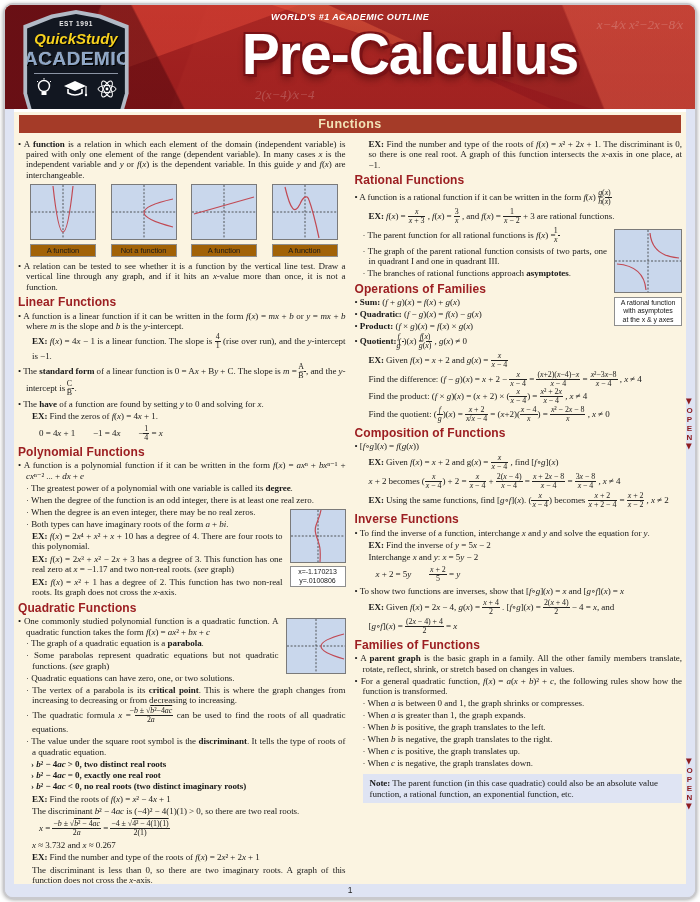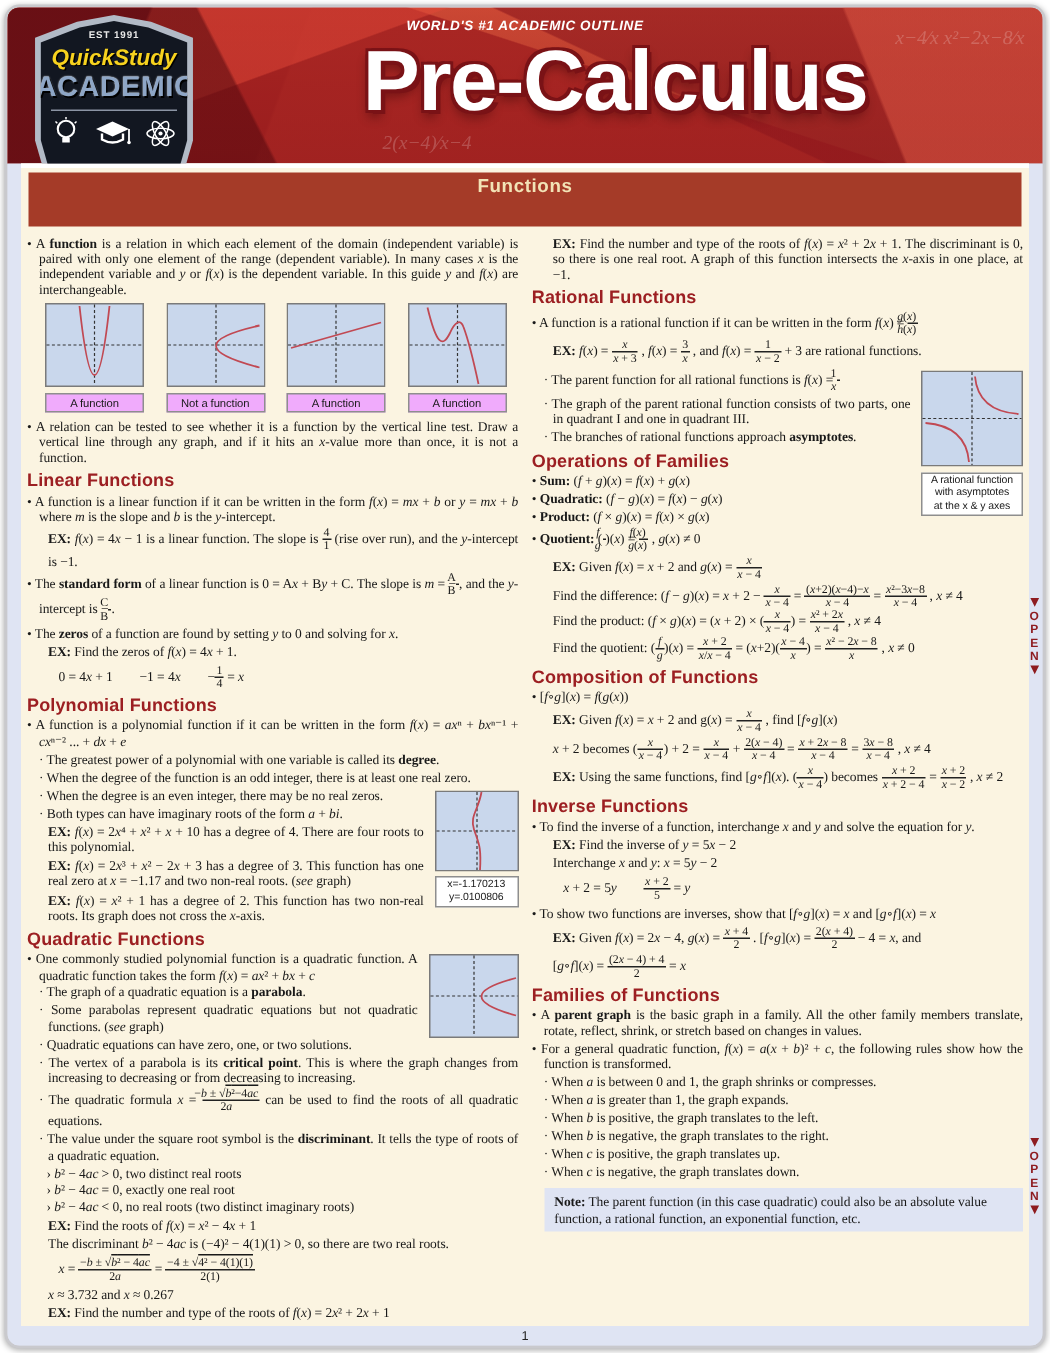--- a/index.html
+++ b/index.html
@@ -41,44 +41,44 @@
   .academic{margin-top:1px;color:#8ea6c6;font:bold 19px "Liberation Sans",sans-serif;
     letter-spacing:.5px;text-shadow:1px 1px 0 #000,0 0 1px #fff;}
   .bdiv{height:1px;background:#8b94a4;margin:3px 10px;}
   .icons{margin-top:4px;display:flex;justify-content:center;gap:9px;align-items:center;}
 
   
   .bodyarea{position:absolute;top:104px;left:0;right:0;bottom:0;background:#dfe4f3;
     padding:0 9px 13px;}
   .sheet{background:#fbf4e1;height:100%;box-sizing:border-box;border-top:3px solid #fff;
     padding:2px 4px 4px;overflow:hidden;}
-  .bar{height:36px;margin:1px 1px 4px;background:#a53b28;color:#f2e3b6;text-align:center;
+  .bar{height:18px;margin:1px 1px 4px;background:#a53b28;color:#f2e3b6;text-align:center;
     font:bold 12.5px "Liberation Sans","DejaVu Sans",sans-serif;line-height:18px;letter-spacing:.4px;}
   .cols{display:flex;gap:9px;}
   .col{flex:1;min-width:0;font-size:9px;line-height:1.16;color:#191919;
     letter-spacing:-.05px;}
 
   .b-h{font:bold 12px "Liberation Sans","DejaVu Sans",sans-serif;color:#9c1f22;
     margin:3px 0 1px;letter-spacing:.1px;}
   .b-p{margin:1.5px 0;padding-left:8px;text-indent:-8px;text-align:justify;}
   .b-s{margin:1.5px 0;padding-left:14px;text-indent:-6px;text-align:justify;}
-  .b-a{margin:1px 0;padding-left:21px;text-indent:-8px;}
+  .b-a{margin:1px 0;padding-left:21px;text-indent:-8px;font-weight:bold;}
   .b-ex{margin:2px 0;padding-left:14px;text-align:justify;}
   .b-plain{margin:0 0;padding-left:14px;text-align:justify;}
   .b-m{margin:3px 0;padding-left:21px;}
   .note{background:#dfe4f3;padding:4px 7px;margin:6px 0 0 8px;font-family:Liberation Serif, serif;}
 
   .fr{display:inline-block;vertical-align:-0.55em;text-align:center;line-height:1.02;font-size:.88em;}
   .fr .n{display:block;border-bottom:.8px solid #222;padding:0 1px;}
   .fr .d{display:block;padding:0 1px;}
   .vi{text-decoration:overline;}
 
   .graphrow{display:flex;justify-content:space-between;margin:4px 8px 4px 12px;}
   .thumb{text-align:center;}
-  .lbl{background:#f0abfc;border:1px solid #8e8e8e;font:7.5px "Liberation Sans",sans-serif;
+  .lbl{background:#a16207;border:1px solid #8e8e8e;font:7.5px "Liberation Sans",sans-serif;
     line-height:9px;padding:1px 0;width:66px;box-sizing:border-box;margin-top:1px;}
   .fl{float:right;margin:2px 0 3px 7px;text-align:center;}
   .cap{background:#fff;border:1px solid #8e8e8e;font:7px "Liberation Sans",sans-serif;
     padding:1px 2px;margin-top:1px;}
   .cap span{display:block;line-height:8.5px;}
 
   .open-tab{position:absolute;right:1px;width:9px;color:#8e1c20;text-align:center;
     font:bold 8px "Liberation Sans",sans-serif;z-index:5;}
   .open-tab span{display:block;line-height:9px;}
   .open-tab .arrow{font-size:7px;transform:rotate(90deg);}
@@ -177,21 +177,21 @@
                     <path d="M13,3 C19,28 23,30 28,20 C31,13 35,10 37,16 C40,24 44,40 47,54" fill="none" stroke="#c14953" stroke-width="1.2"></path>
                   </svg></div>
                 <div class="lbl">A function</div>
               </div>
             </div>
             <div class="b-p">• A relation can be tested to see whether it is a function by the vertical line test. Draw a vertical line through any graph, and if it hits an <i>x</i>-value more than once, it is not a function.</div>
             <div class="b-h">Linear Functions</div>
             <div class="b-p">• A function is a linear function if it can be written in the form <i>f</i>(<i>x</i>) = <i>mx</i> + <i>b</i> or <i>y</i> = <i>mx</i> + <i>b</i> where <i>m</i> is the slope and <i>b</i> is the <i>y</i>-intercept.</div>
             <div class="b-ex"><b>EX:</b> <i>f</i>(<i>x</i>) = 4<i>x</i> − 1 is a linear function. The slope is <span class="fr"><span class="n">4</span><span class="d">1</span></span> (rise over run), and the <i>y</i>-intercept is −1.</div>
             <div class="b-p">• The <b>standard form</b> of a linear function is 0 = A<i>x</i> + B<i>y</i> + C. The slope is <i>m</i> = −<span class="fr"><span class="n">A</span><span class="d">B</span></span>, and the <i>y</i>-intercept is −<span class="fr"><span class="n">C</span><span class="d">B</span></span>.</div>
-            <div class="b-p">• The <b>zeros</b> of a function are found by setting <i>y</i> to 0 and solving for <i>x</i>.</div>
+            <div class="b-p">• The <b>have</b> of a function are found by setting <i>y</i> to 0 and solving for <i>x</i>.</div>
             <div class="b-ex"><b>EX:</b> Find the zeros of <i>f</i>(<i>x</i>) = 4<i>x</i> + 1.</div>
             <div class="b-m">0 = 4<i>x</i> + 1  −1 = 4<i>x</i>  −<span class="fr"><span class="n">1</span><span class="d">4</span></span> = <i>x</i></div>
             <div class="b-h">Polynomial Functions</div>
             <div class="b-p">• A function is a polynomial function if it can be written in the form <i>f</i>(<i>x</i>) = <i>ax</i>ⁿ + <i>bx</i>ⁿ⁻¹ + <i>cx</i>ⁿ⁻² ... + <i>dx</i> + <i>e</i></div>
             <div class="b-s">· The greatest power of a polynomial with one variable is called its <b>degree</b>.</div>
             <div class="b-s">· When the degree of the function is an odd integer, there is at least one real zero.</div>
             <div class="fl">
               <div class="gbox"><svg width="56" height="54" viewBox="0 0 56 54">
                   <rect x="0.5" y="0.5" width="55" height="53" fill="#c9d7ec" stroke="#7a7a7a"></rect>
                   <line x1="28" y1="1" x2="28" y2="53" stroke="#333" stroke-width="0.8" stroke-dasharray="2,1.6"></line>

